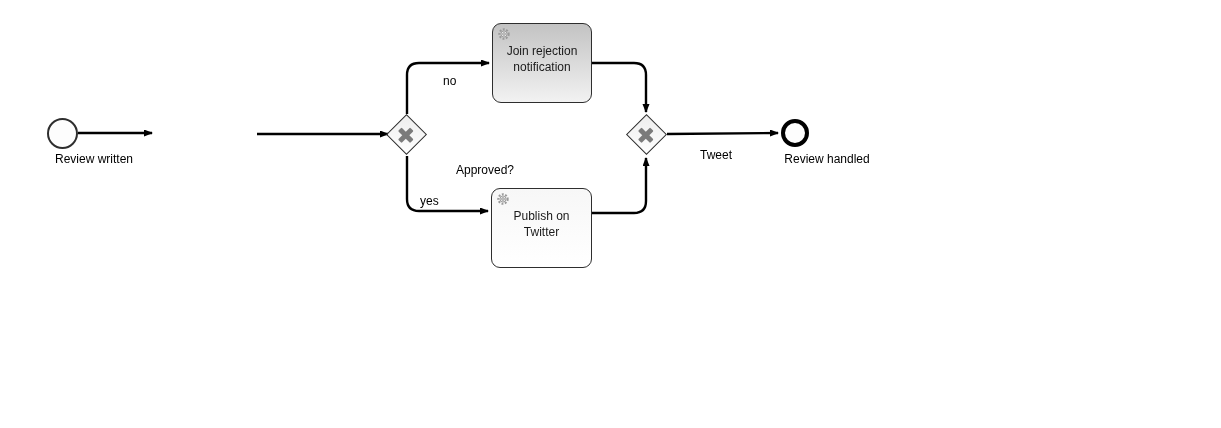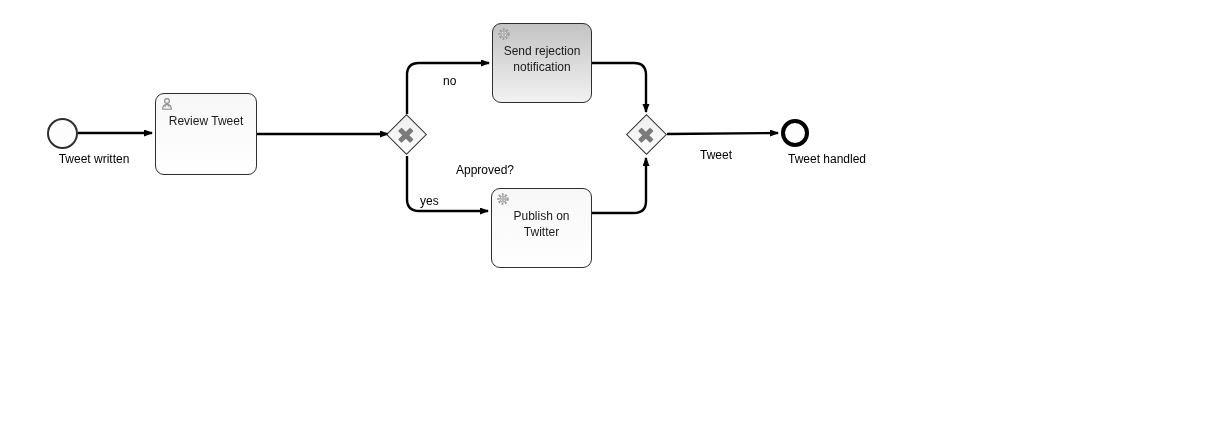--- a/index.html
+++ b/index.html
@@ -64,57 +64,49 @@
       <path d="M 257 134 L 388 134" marker-end="url(#arrow)"></path>
       <path d="M 407 114 L 407 75 Q 407 63 419 63 L 489 63" marker-end="url(#arrow)"></path>
       <path d="M 592 63 L 634 63 Q 646 63 646 75 L 646 112" marker-end="url(#arrow)"></path>
       <path d="M 407 156 L 407 199 Q 407 211 419 211 L 488 211" marker-end="url(#arrow)"></path>
       <path d="M 592 213 L 634 213 Q 646 213 646 201 L 646 158" marker-end="url(#arrow)"></path>
       <path d="M 667 134 L 778 133" marker-end="url(#arrow)"></path>
     </g>
   </svg>
 
   <div class="event start-event"></div>
-  <div class="lbl lbl-center lbl-start">Tweet written</div>
+  <div class="lbl lbl-center lbl-start">Review written</div>
 
-  <div class="task task-review">
-    <svg class="task-icon" viewBox="0 0 14 14">
-      <circle cx="7" cy="4" r="2.4" fill="#efefef" stroke="#8c8c8c" stroke-width="1.1"></circle>
-      <path d="M2.6 12.3 Q2.6 7.6 7 7.6 Q11.4 7.6 11.4 12.3 Z" fill="#efefef" stroke="#8c8c8c" stroke-width="1.1"></path>
-      <path d="M5.2 8 L5.2 10 M8.8 8 L8.8 10" stroke="#8c8c8c" stroke-width="0.8"></path>
-    </svg>
-    <span>Review Tweet</span>
-  </div>
 
   <div class="gateway gw-split">
     <span class="gw-x"></span>
   </div>
   <div class="lbl lbl-approved">Approved?</div>
   <div class="lbl lbl-no">no</div>
   <div class="lbl lbl-yes">yes</div>
 
   <div class="task task-reject">
     <svg class="task-icon" viewBox="0 0 14 14">
       <circle cx="7" cy="7" r="4.7" fill="none" stroke="#9a9a9a" stroke-width="2" stroke-dasharray="1.9 1.5"></circle>
       <circle cx="7" cy="7" r="3.1" fill="#e8e8e8" stroke="#9a9a9a" stroke-width="1"></circle>
       <circle cx="7" cy="7" r="1.3" fill="none" stroke="#9a9a9a" stroke-width="1"></circle>
     </svg>
-    <span>Send rejection notification</span>
+    <span>Join rejection notification</span>
   </div>
 
   <div class="task task-publish">
     <svg class="task-icon" viewBox="0 0 14 14">
       <circle cx="7" cy="7" r="4.7" fill="none" stroke="#9a9a9a" stroke-width="2" stroke-dasharray="1.9 1.5"></circle>
       <circle cx="7" cy="7" r="3.1" fill="#e8e8e8" stroke="#9a9a9a" stroke-width="1"></circle>
       <circle cx="7" cy="7" r="1.3" fill="none" stroke="#9a9a9a" stroke-width="1"></circle>
     </svg>
     <span>Publish on Twitter</span>
   </div>
 
   <div class="gateway gw-join">
     <span class="gw-x"></span>
   </div>
   <div class="lbl lbl-join">Tweet</div>
 
   <div class="event end-event"></div>
-  <div class="lbl lbl-center lbl-end">Tweet handled</div>
+  <div class="lbl lbl-center lbl-end">Review handled</div>
 
 </div>
 
 </body></html>

